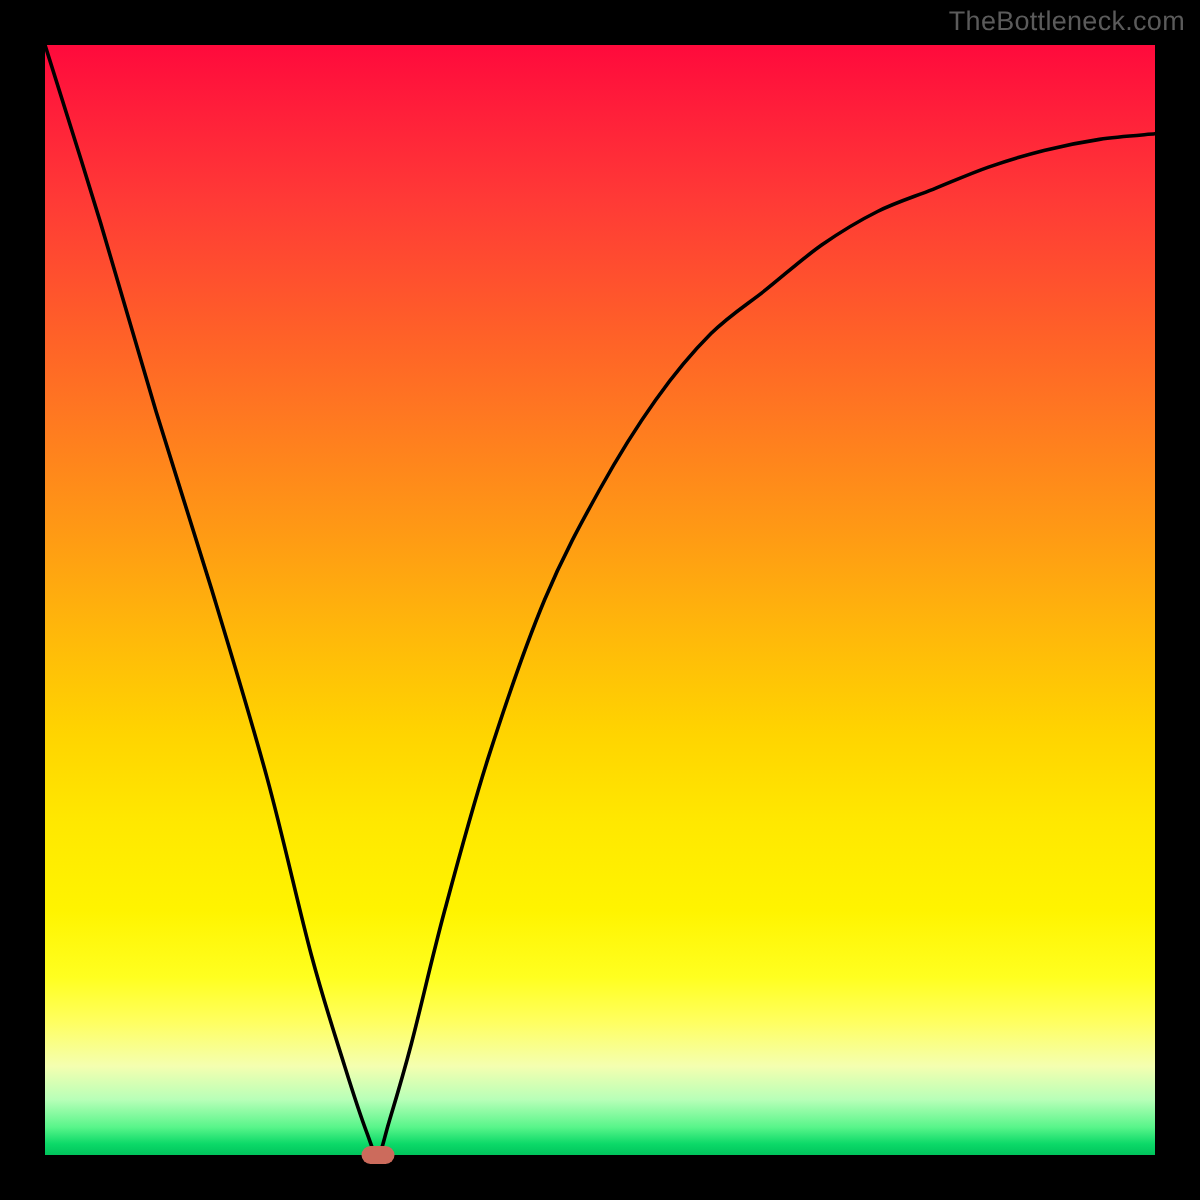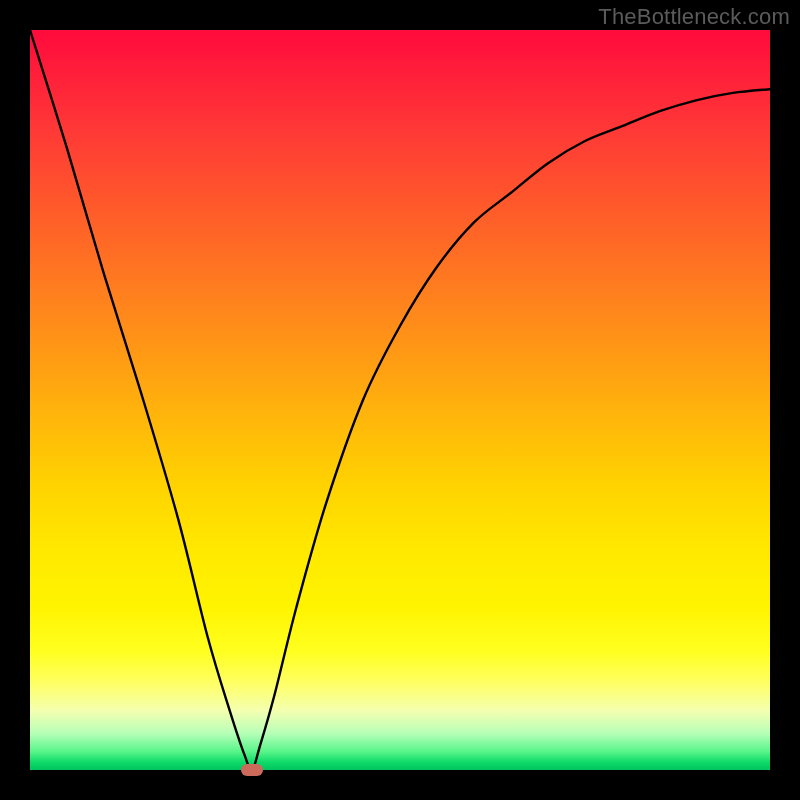--- a/index.html
+++ b/index.html
@@ -58,21 +58,21 @@
     height: 12px;
     border-radius: 6px;
     background: #cc6b5c;
     transform: translate(-50%, -50%);
   }
   .watermark {
     position: absolute;
     top: 4px;
     right: 10px;
     color: #5b5b5b;
-    font-size: 22px;
+    font-size: 18px;
     font-weight: 400;
     letter-spacing: 0.2px;
     user-select: none;
   }
 </style>
 </head>
 <body>
 
 <div class="frame">
   <div class="watermark">TheBottleneck.com</div>

